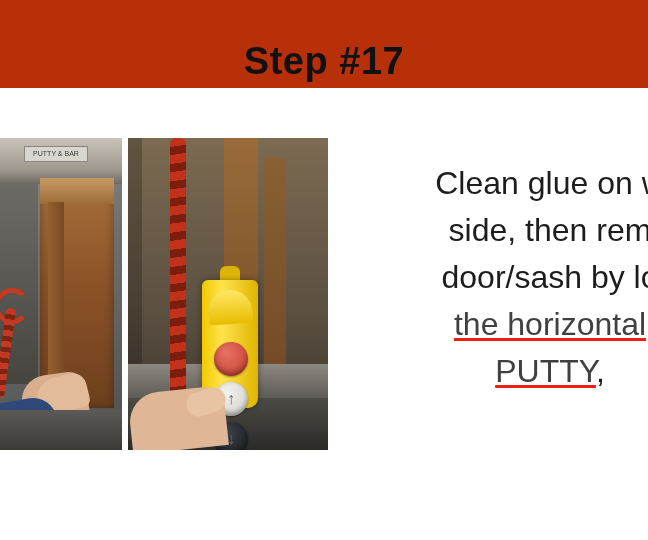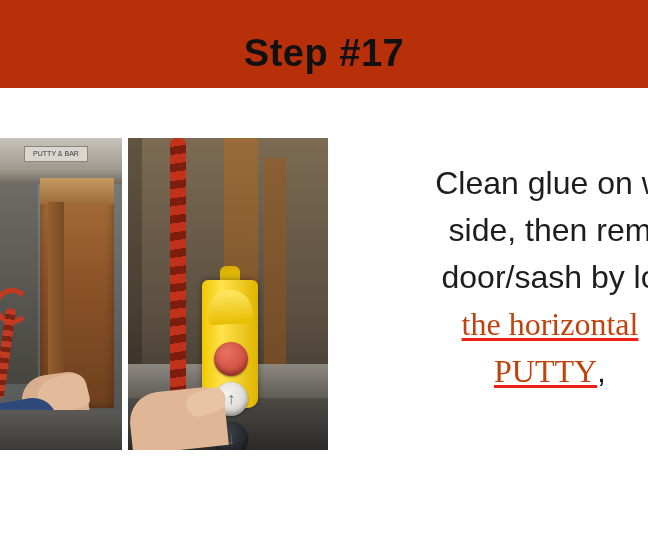--- a/index.html
+++ b/index.html
@@ -25,21 +25,21 @@
     position: absolute;
     left: 0;
     top: 0;
     width: 648px;
     height: 88px;
     background: #b7300a;
   }
   .header-title {
     position: absolute;
     left: 0;
-    top: 9px;
+    top: 17px;
     width: 648px;
     height: 88px;
     display: flex;
     align-items: center;
     justify-content: center;
     color: #111111;
     font-size: 38px;
     font-weight: bold;
     letter-spacing: 0.5px;
     font-family: "Liberation Sans", sans-serif;
@@ -206,25 +206,24 @@
     width: 420px;
     color: #1d1d1d;
     font-size: 32px;
     line-height: 47px;
     text-align: center;
     font-family: "Liberation Sans", sans-serif;
     white-space: nowrap;
   }
   .line { height: 47px; }
   .em-red {
-    color: #c2410c;
+    color: #404040;
     text-decoration: underline;
     text-decoration-color: #ef1d14;
     text-underline-offset: 3px;
-    font-family: Liberation Serif, serif;
   }
   .tail { color: #1d1d1d; }
 </style>
 </head>
 <body>
 
 <div class="slide">
 
   <div class="header-band"></div>
   <div class="header-title">Step #17</div>

